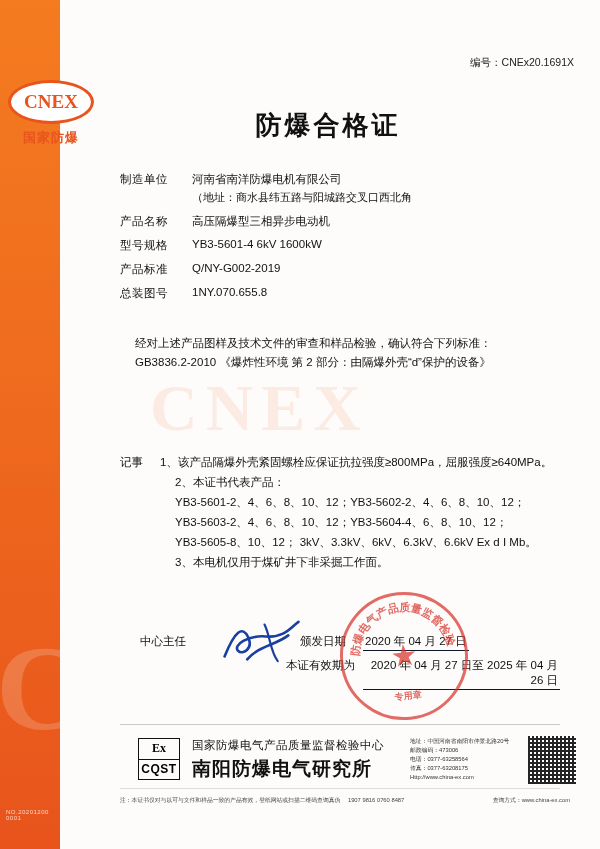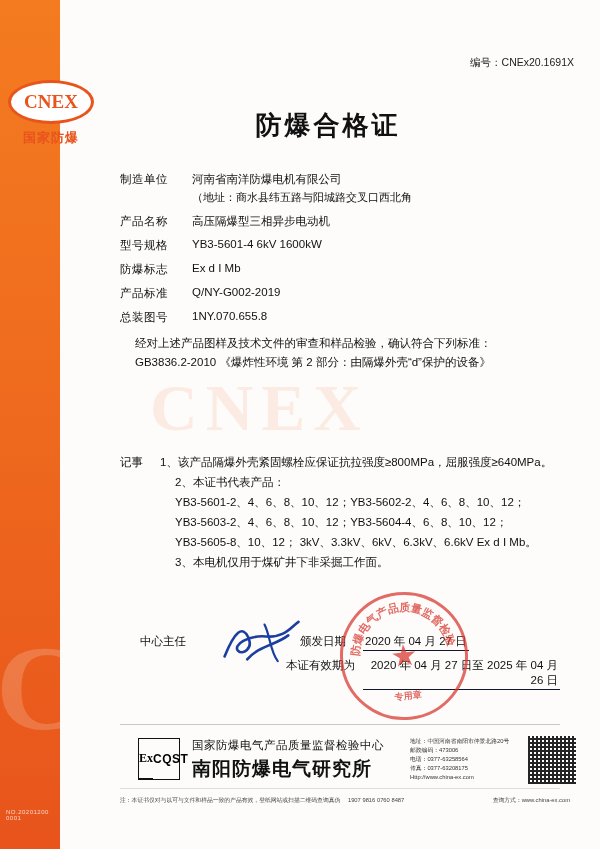--- a/index.html
+++ b/index.html
@@ -131,21 +131,21 @@
   
   .foot-line{
     position:absolute;left:120px;top:724px;width:440px;height:1px;background:#c9c9c9;
   }
   .foot{
     position:absolute;left:120px;top:734px;width:450px;
   }
   .ex-box{
     position:absolute;left:18px;top:4px;width:42px;height:42px;
     border:1.6px solid #111;box-sizing:border-box;
-    display:flex;flex-direction:row;
+    display:flex;flex-direction:column;
   }
   .ex-box .ex-top{
     flex:1;display:flex;align-items:center;justify-content:center;
     border-bottom:1.6px solid #111;font-size:12px;font-weight:bold;
     font-family:"Liberation Serif",serif;
   }
   .ex-box .ex-bot{
     flex:1;display:flex;align-items:center;justify-content:center;
     font-size:12px;font-weight:bold;letter-spacing:.5px;
   }
@@ -209,24 +209,20 @@
     <div class="frow">
       <div class="flabel">产品名称</div>
       <div class="fval">高压隔爆型三相异步电动机</div>
     </div>
 
     <div class="frow">
       <div class="flabel">型号规格</div>
       <div class="fval">YB3-5601-4    6kV    1600kW</div>
     </div>
 
-    <div class="frow">
-      <div class="flabel">防爆标志</div>
-      <div class="fval">Ex d I Mb</div>
-    </div>
 
     <div class="frow">
       <div class="flabel">产品标准</div>
       <div class="fval">Q/NY-G002-2019</div>
     </div>
 
     <div class="frow">
       <div class="flabel">总装图号</div>
       <div class="fval">1NY.070.655.8</div>
     </div>

